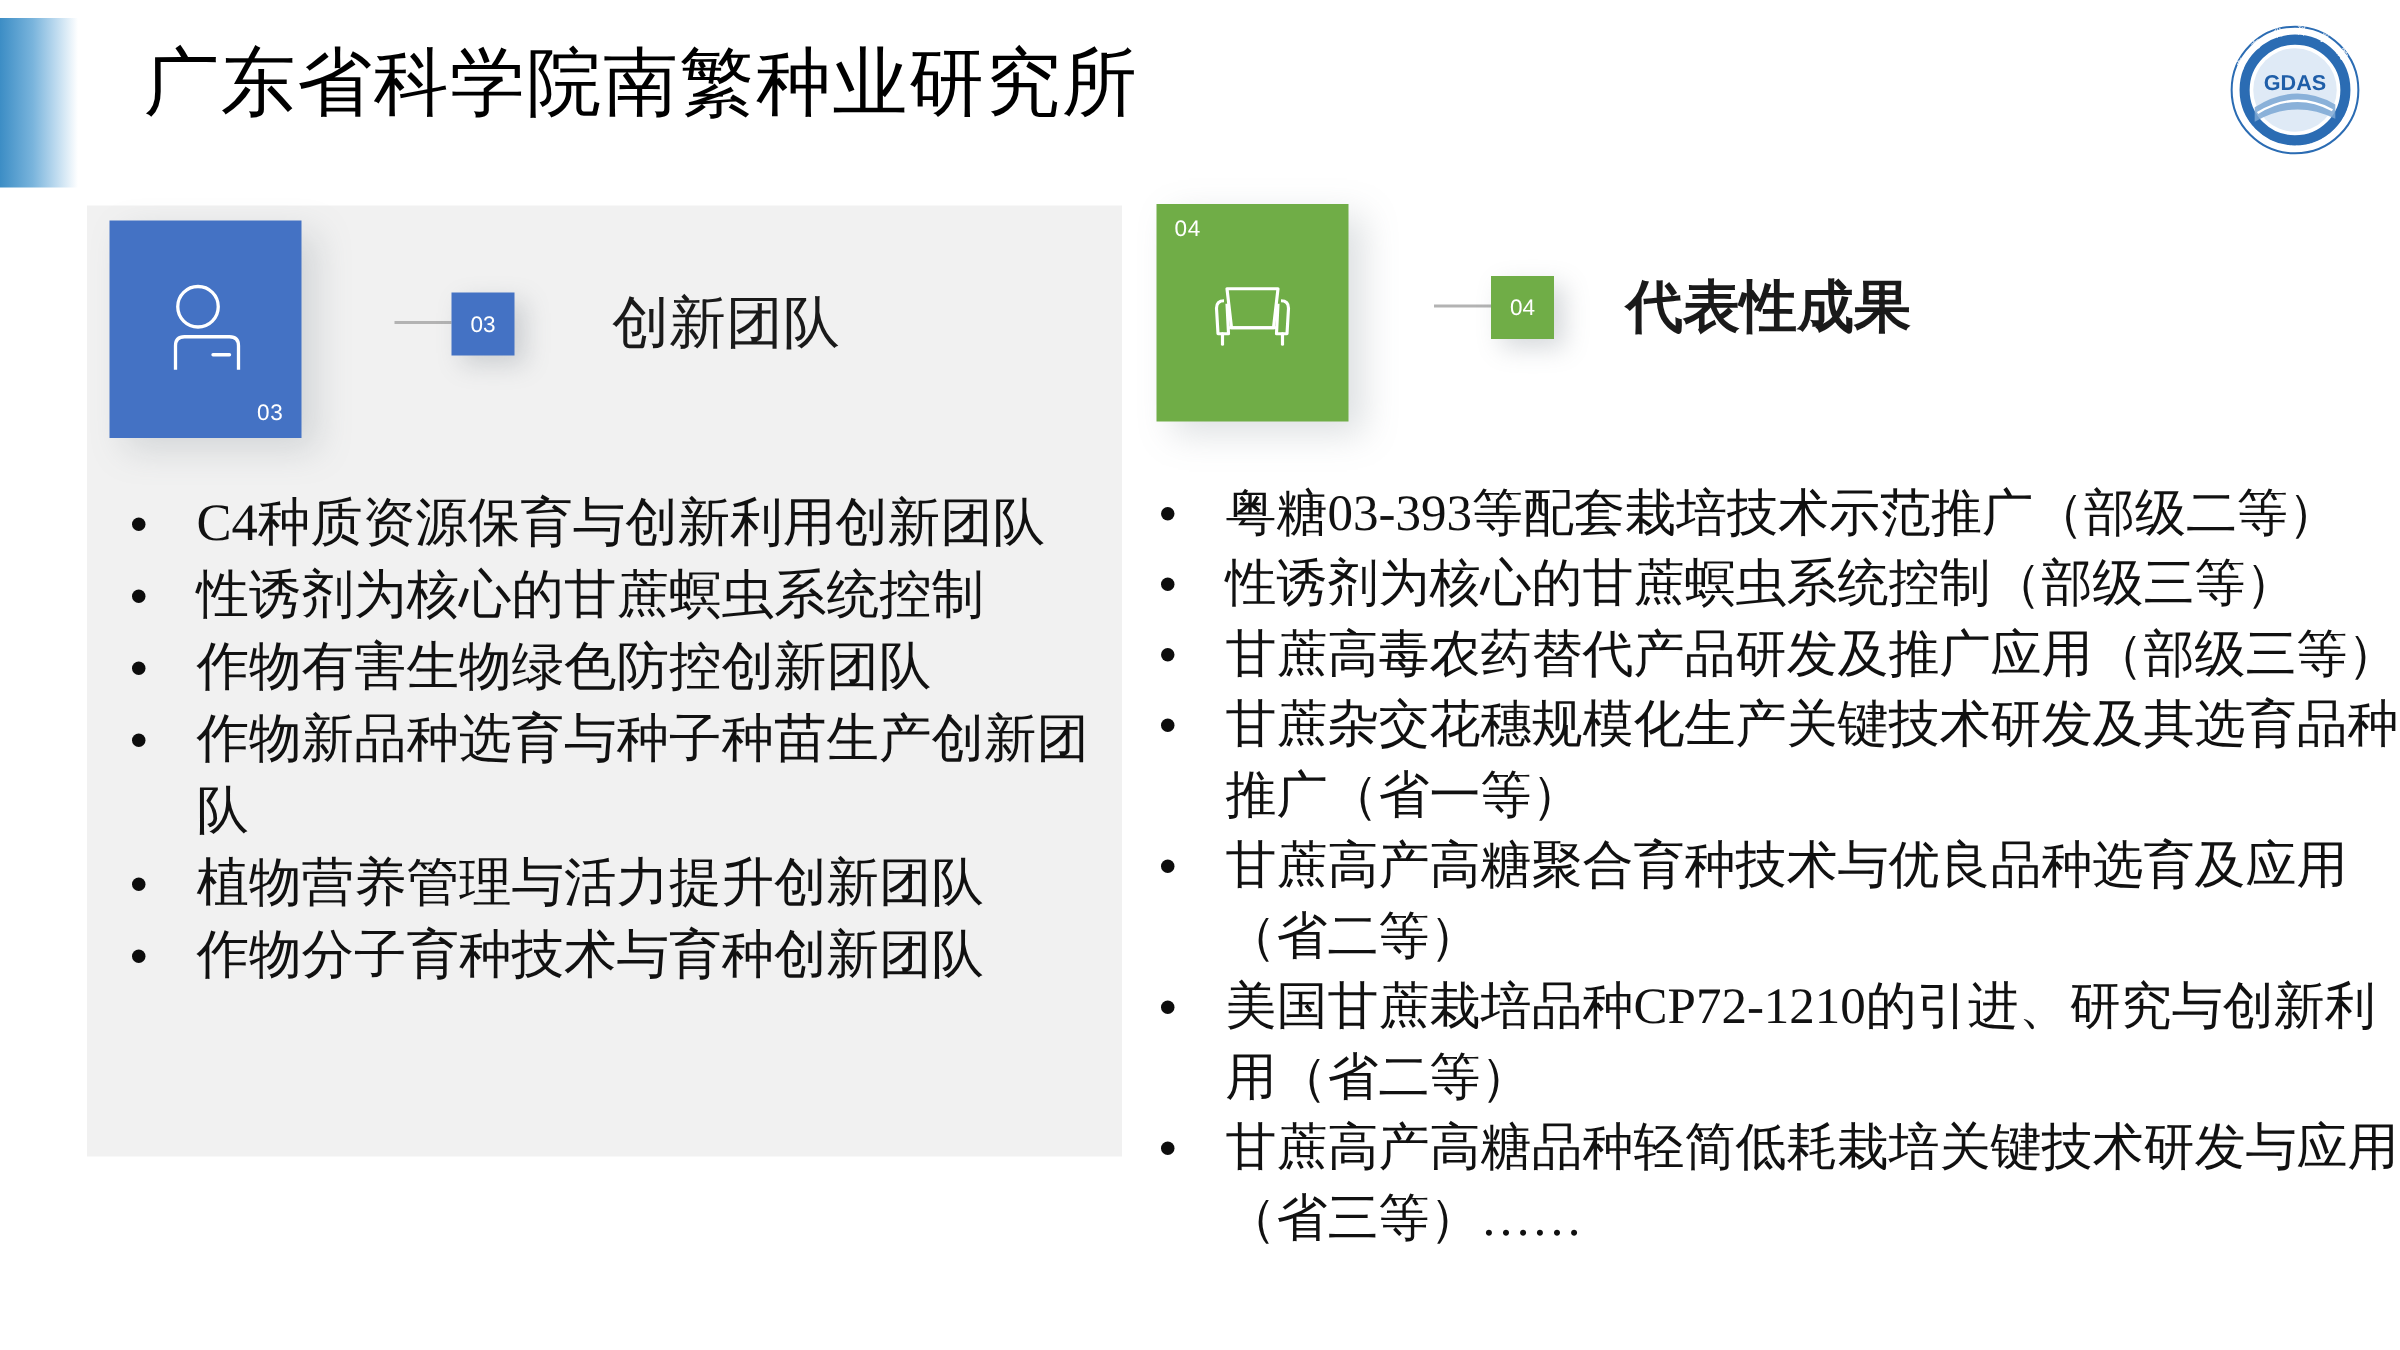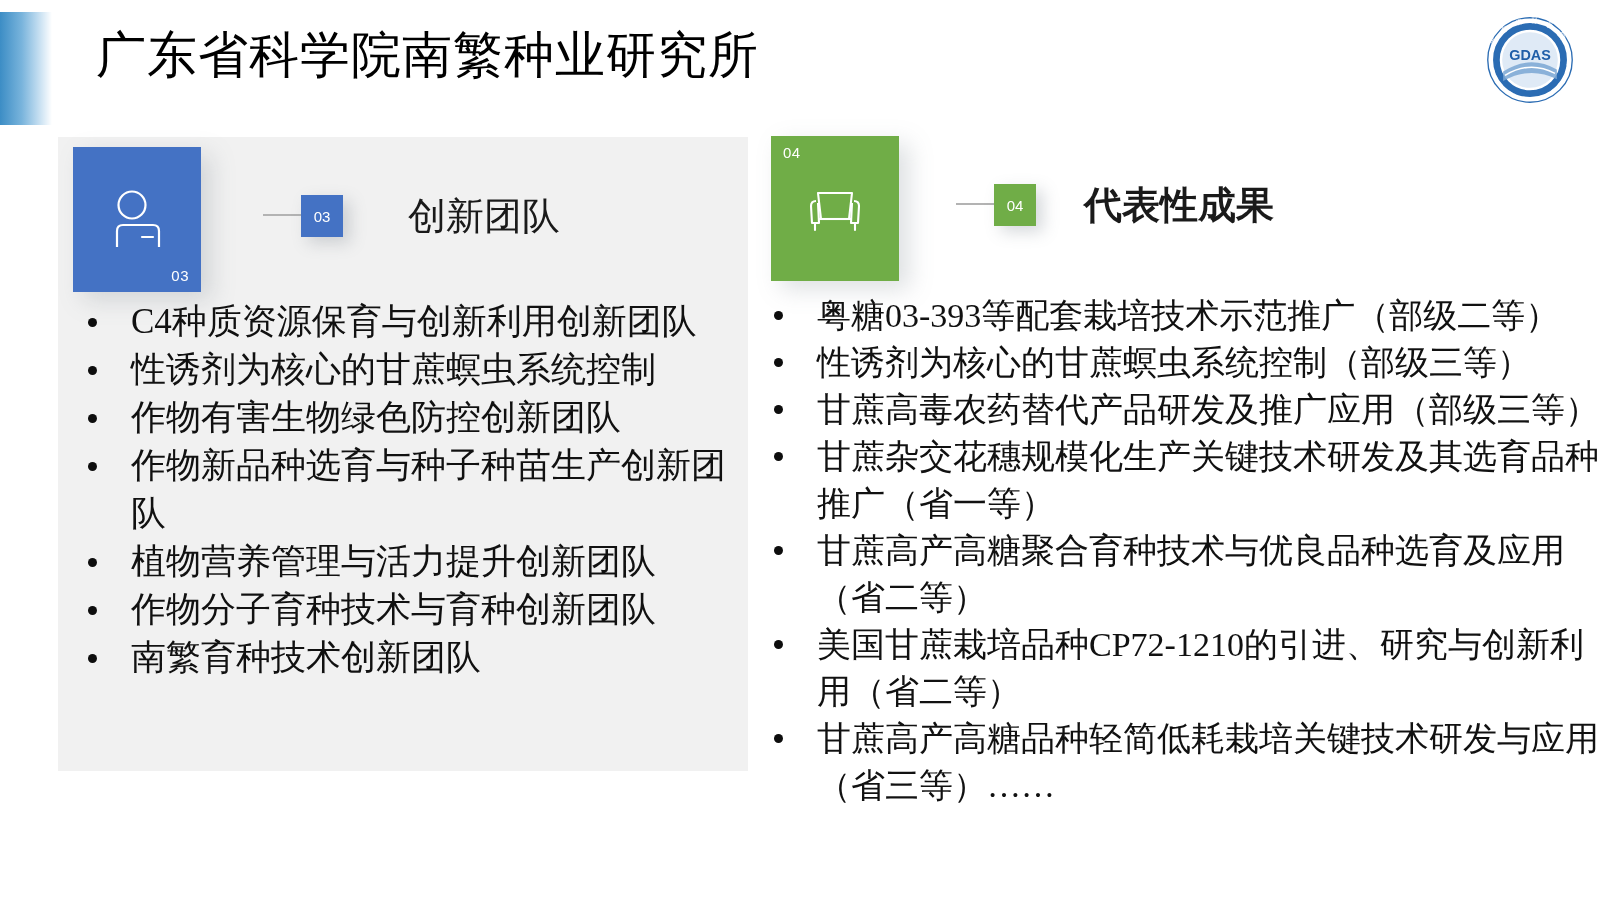--- a/index.html
+++ b/index.html
@@ -136,20 +136,21 @@
     font-family: "Liberation Serif", "DejaVu Serif", serif;
     white-space: nowrap;
   }
   .section-title-left  { left: 325px; margin-left: 25px; }
   .section-title-right { left: 328px; font-weight: bold; }
 
   
   .bullets {
     position: absolute;
     list-style: none;
+    margin-top: 27px;
   }
   .bullets-left {
     left: 76px;
     top: 298px;
     width: 660px;
   }
   .bullets-right {
     left: 762px;
     top: 292px;
     width: 840px;
@@ -239,21 +240,20 @@
     </div>
   </div>
 
   <ul class="bullets bullets-left">
     <li>C4种质资源保育与创新利用创新团队</li>
     <li>性诱剂为核心的甘蔗螟虫系统控制</li>
     <li>作物有害生物绿色防控创新团队</li>
     <li>作物新品种选育与种子种苗生产创新团队</li>
     <li>植物营养管理与活力提升创新团队</li>
     <li>作物分子育种技术与育种创新团队</li>
-    <li>南繁育种技术创新团队</li>
   </ul>
 
   <div class="section section-right">
     <div class="section-head">
 
       <div class="icon-tile green">
         <span class="tile-glyph">
           <svg width="62" height="56" viewBox="0 0 62 56" aria-hidden="true">
             <path d="M 14,14 L 48,14 L 45,40 L 17,40 Z" fill="none" stroke="#ffffff" stroke-width="2.1" stroke-linejoin="round"></path>
             <path d="M 12,22 Q 7,22 7,27 L 8,44 L 15,44 L 14,24" fill="none" stroke="#ffffff" stroke-width="2.1" stroke-linejoin="round"></path>

